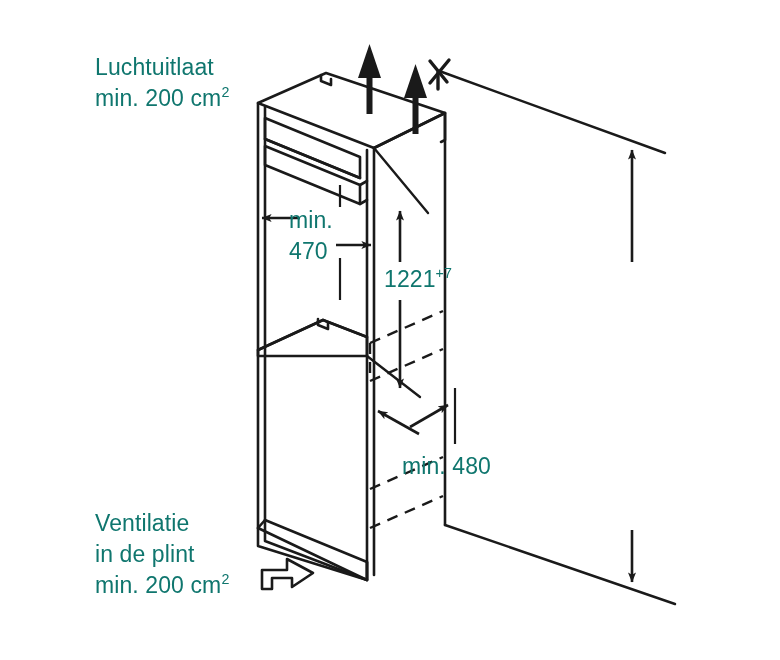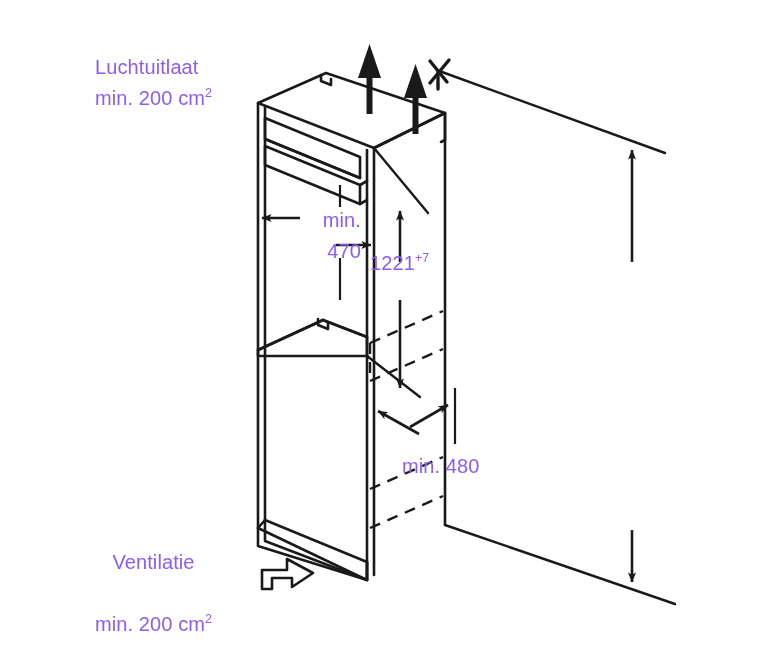--- a/index.html
+++ b/index.html
@@ -19,38 +19,38 @@
     overflow: hidden;
   }
   #stage svg {
     position: absolute;
     top: 0;
     left: 0;
     display: block;
   }
   .label {
     position: absolute;
-    color: #8b5cf6;
+    color: #0f766e;
     font-family: "Liberation Sans", sans-serif;
-    font-size: 20px;
+    font-size: 23px;
     line-height: 31px;
     white-space: pre;
     letter-spacing: 0.1px;
   }
   .label sup {
     font-size: 0.62em;
     vertical-align: super;
     line-height: 0;
   }
   #lbl-airout   { left: 95px;  top: 52px; }
-  #lbl-width    { left: 289px; top: 205px; text-align: right; width: 72px; }
-  #lbl-height   { left: 370px; top: 248px; }
+  #lbl-width    { left: 289px; top: 205px; text-align: left; width: 72px; }
+  #lbl-height   { left: 370px; top: 264px; padding-left: 14px; }
   #lbl-depth    { left: 402px; top: 420px; }
   #lbl-maxh     { left: 596px; top: 198px; }
-  #lbl-plinth   { left: 95px;  top: 547px; text-align: center; }
+  #lbl-plinth   { left: 95px;  top: 508px; }
   #lbl-unit     { left: 483px; top: 609px; }
 </style>
 </head>
 <body>
 
 <div id="stage">
 
   <svg width="780" height="660" viewBox="0 0 780 660">
 
     <defs>
@@ -154,16 +154,16 @@
 
   <div class="label" id="lbl-airout"><span>Luchtuitlaat</span><br><span>min. 200 cm</span><sup>2</sup></div>
 
   <div class="label" id="lbl-width"><span>min.</span><br><span>470</span></div>
 
   <div class="label" id="lbl-height"><span>1221</span><sup>+7</sup></div>
 
   <div class="label" id="lbl-depth"><br><span>min. 480</span></div>
 
 
-  <div class="label" id="lbl-plinth"><span>Ventilatie</span><br><br><span>min. 200 cm</span><sup>2</sup></div>
+  <div class="label" id="lbl-plinth"><span>Ventilatie</span><br><span>in de plint</span><br><span>min. 200 cm</span><sup>2</sup></div>
 
 
 </div>
 
 </body></html>

